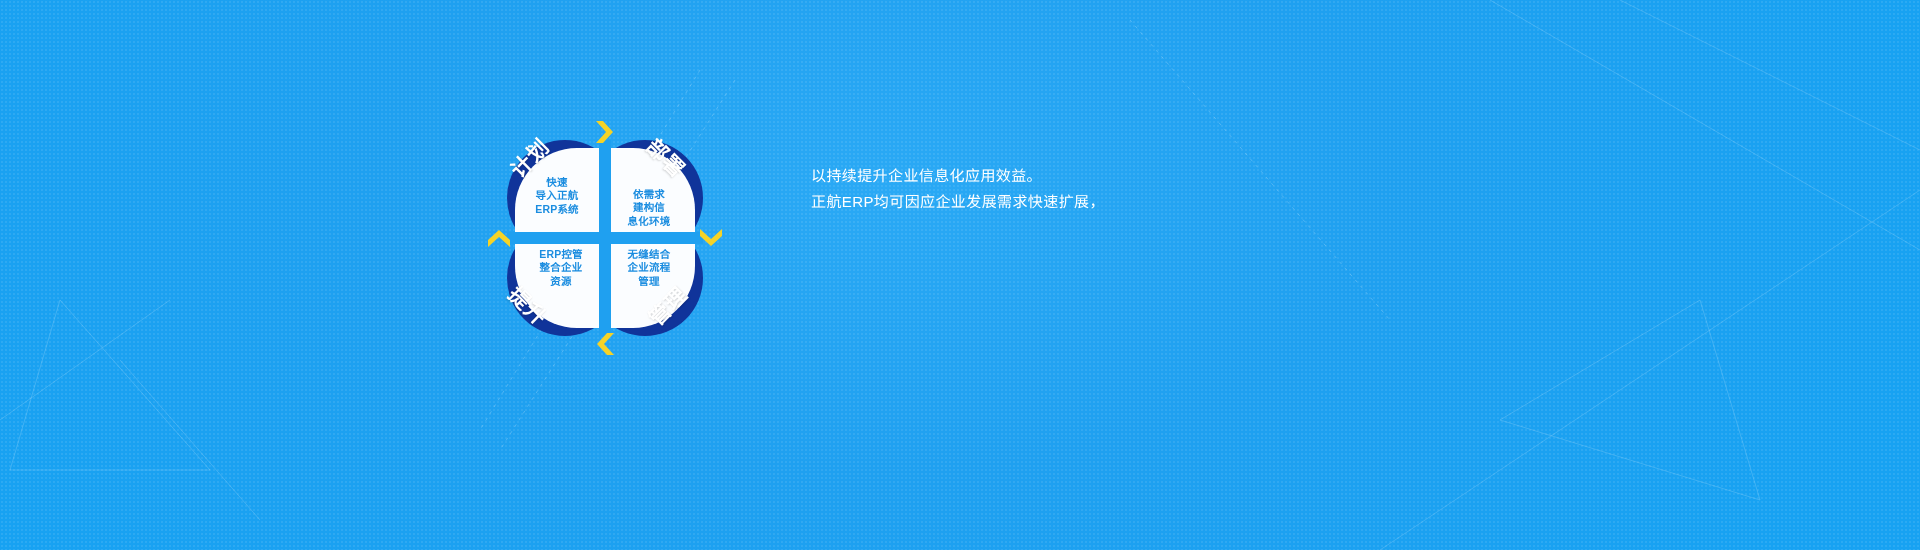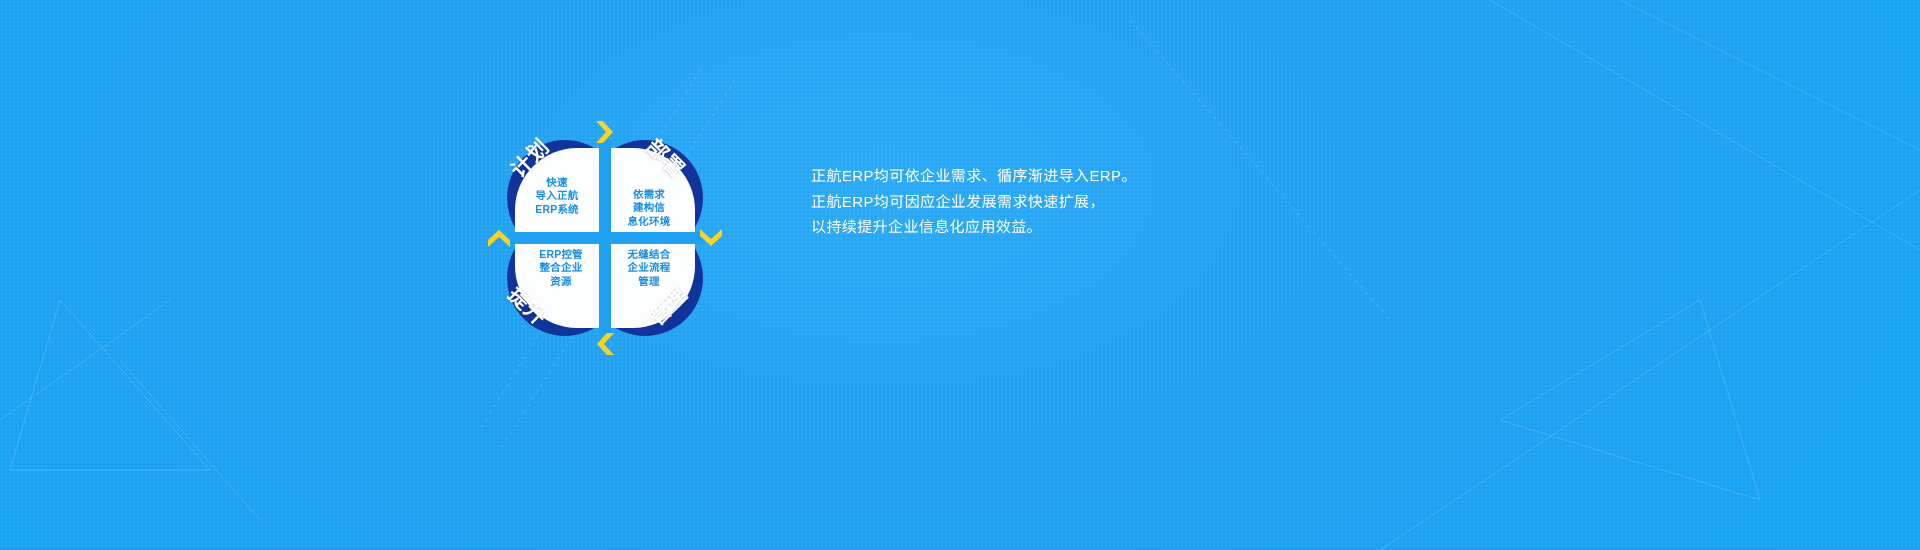--- a/index.html
+++ b/index.html
@@ -215,19 +215,18 @@
 整合企业
 资源</div>
     <div class="petal-label petal-br">无缝结合
 企业流程
 管理</div>
   </div>
 
   <div class="copy">
 
     <div class="body-copy">
-      <p class="body-line">正航ERP均可依企业需求、循序渐进导入ERP。</p>
+      <p class="body-line">以持续提升企业信息化应用效益。</p>
       <p class="body-line">正航ERP均可因应企业发展需求快速扩展，</p>
-      <p class="body-line">以持续提升企业信息化应用效益。</p>
     </div>
   </div>
 
 </div>
 
 </body></html>

